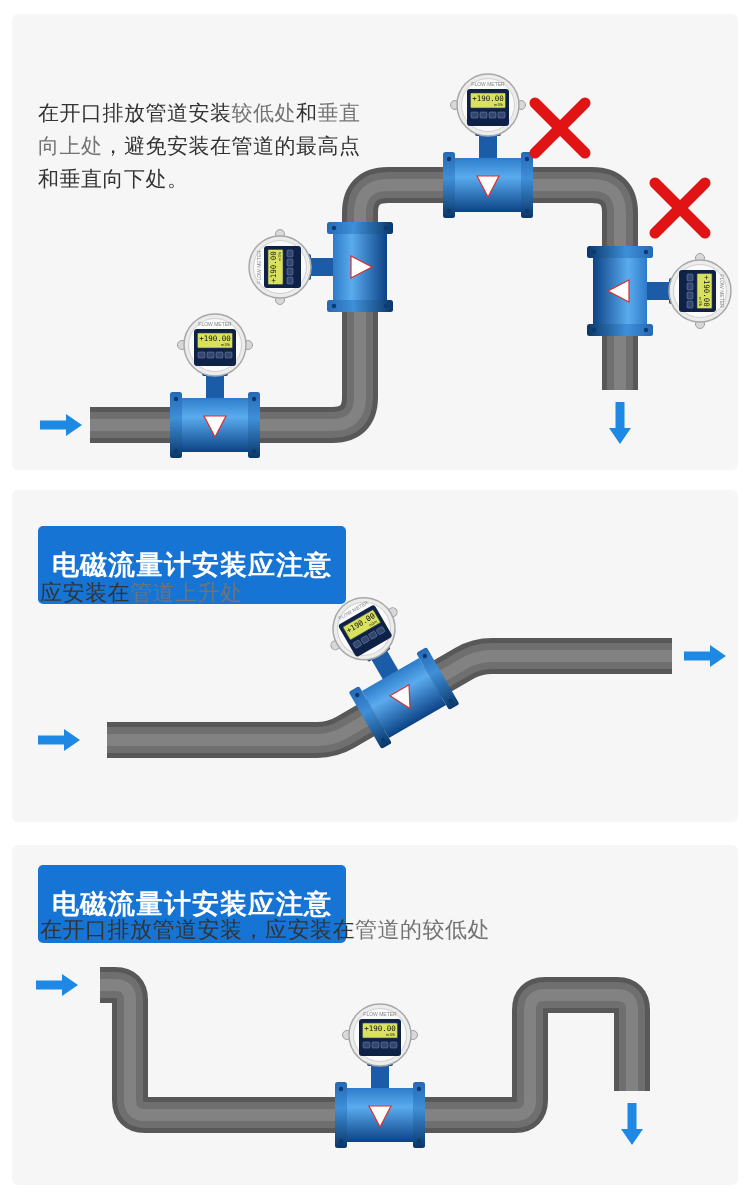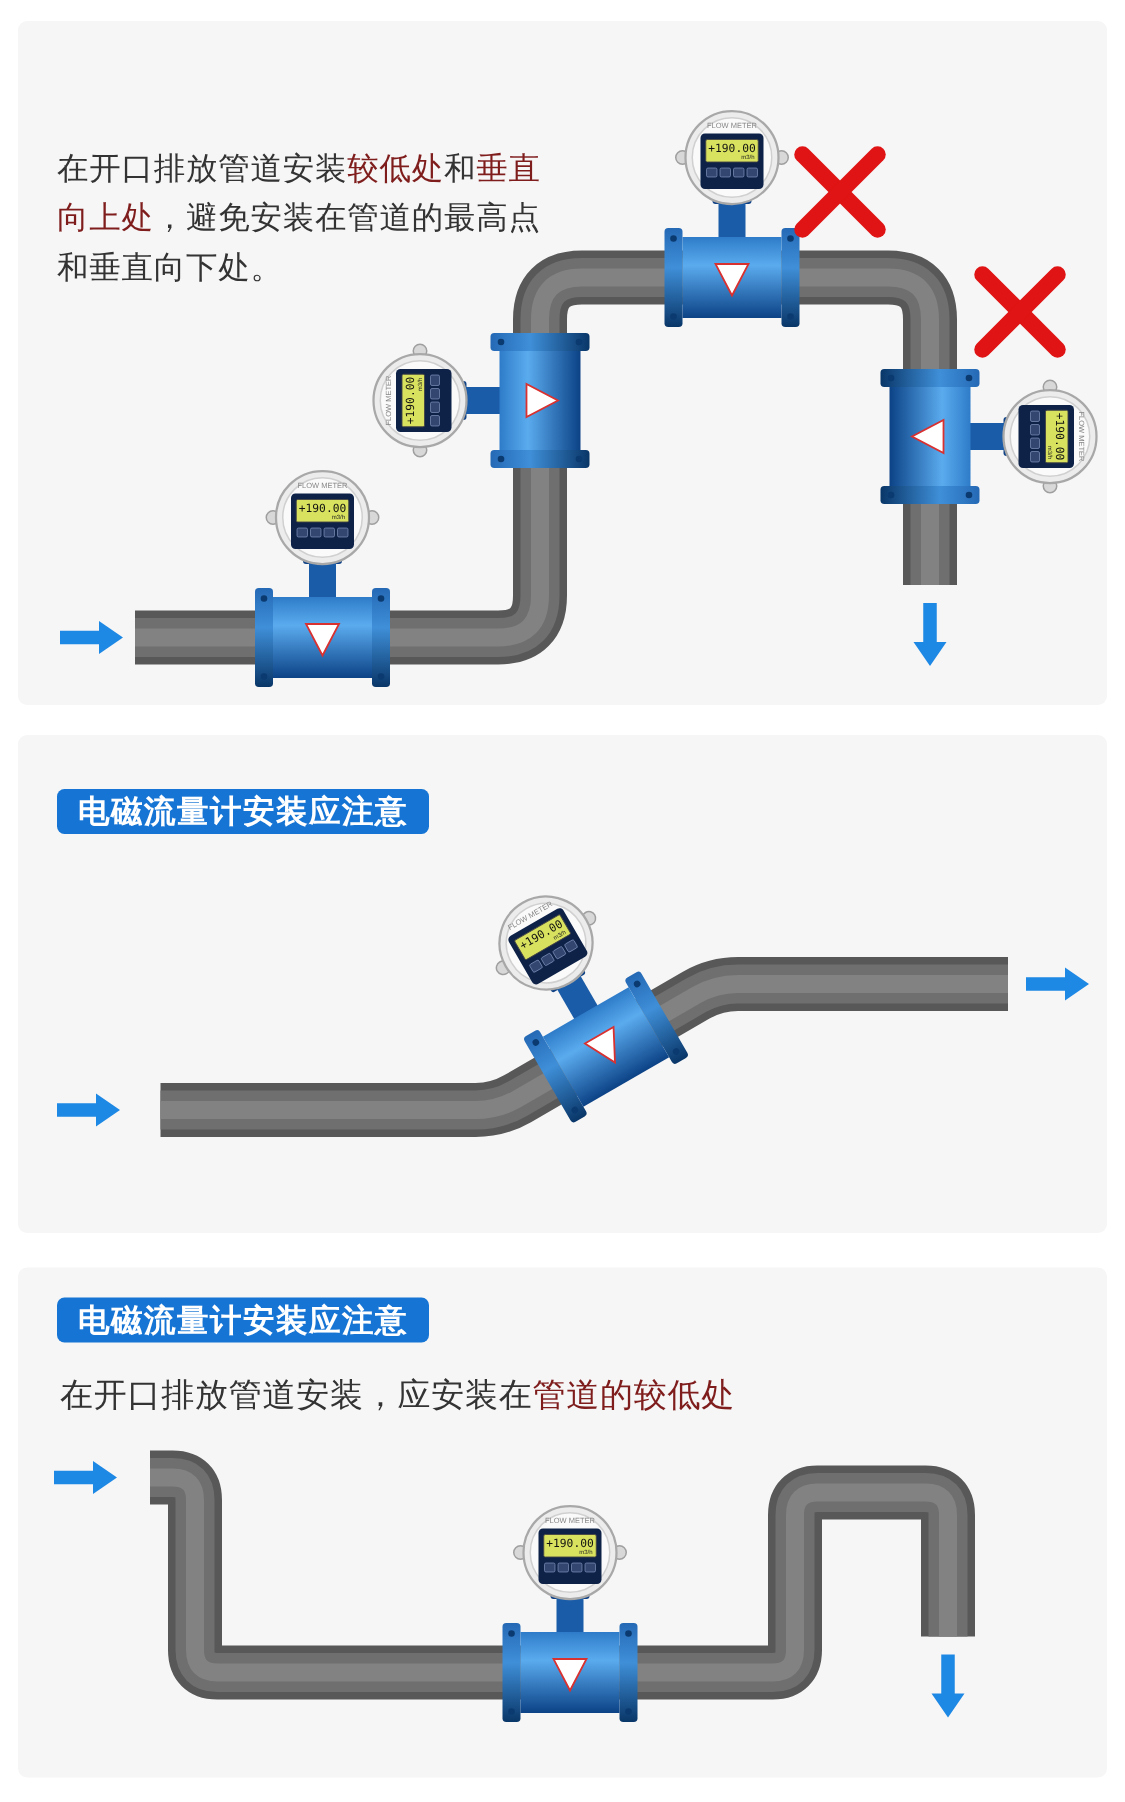--- a/index.html
+++ b/index.html
@@ -18,26 +18,26 @@
   }
   #panel1 { height:456px; }
   #panel2 { height:332px; margin-top:20px; }
   #panel3 { height:340px; margin-top:23px; }
   .diagram { position:absolute; left:0; top:0; width:100%; height:100%; }
   .desc {
     position:absolute; left:26px; top:82px; width:330px;
     font-size:21px; line-height:33px; color:#333; z-index:2;
     letter-spacing:0.5px;
   }
-  .hl { color:#7f1d1d; }
+  .hl { color:#737373; }
   .badge {
     position:absolute; left:26px; display:inline-block;
     background:#1574d4; color:#fff;
-    font-size:21px; font-weight:bold; letter-spacing:1px;
-    padding:1px 14px; border-radius:5px; z-index:2;
+    font-size:27px; font-weight:bold; letter-spacing:1px;
+    padding:21px 14px; border-radius:5px; z-index:2;
   }
   #panel2 .badge { top:36px; }
   #panel3 .badge { top:20px; }
   .heading {
     position:absolute; left:28px; font-size:22px; color:#333;
     z-index:2; letter-spacing:0.5px;
   }
   #panel2 .heading { top:88px; }
   #panel3 .heading { top:70px; }
   .pipe1 { fill:none; stroke:#585858; stroke-width:36; }
@@ -116,20 +116,21 @@
       <use href="#flowmeter" xlink:href="#flowmeter" transform="translate(348,253) rotate(-90)"></use>
       <use href="#flowmeter" xlink:href="#flowmeter" transform="translate(476,171)"></use>
       <use href="#flowmeter" xlink:href="#flowmeter" transform="translate(608,277) rotate(90)"></use>
       <use href="#xmark" xlink:href="#xmark" transform="translate(548,114)"></use>
       <use href="#xmark" xlink:href="#xmark" transform="translate(668,194)"></use>
     </svg>
   </section>
 
   <section class="panel" id="panel2">
     <span class="badge">电磁流量计安装应注意</span>
+    <p class="heading"><span>应安装在</span><span class="hl">管道上升处</span></p>
 
     <svg class="diagram" viewBox="0 0 726 332">
       <g>
         <path class="pipe1" d="M95 250 L305 250 Q320 250 333 242.5 L452 173.5 Q465 166 480 166 L660 166"></path>
         <path class="pipe2" d="M95 250 L305 250 Q320 250 333 242.5 L452 173.5 Q465 166 480 166 L660 166"></path>
         <path class="pipe3" d="M95 250 L305 250 Q320 250 333 242.5 L452 173.5 Q465 166 480 166 L660 166"></path>
       </g>
       <use href="#arrow" xlink:href="#arrow" transform="translate(26,250)"></use>
       <use href="#arrow" xlink:href="#arrow" transform="translate(672,166)"></use>
       <use href="#flowmeter" xlink:href="#flowmeter" transform="translate(392,208) rotate(-30)"></use>

